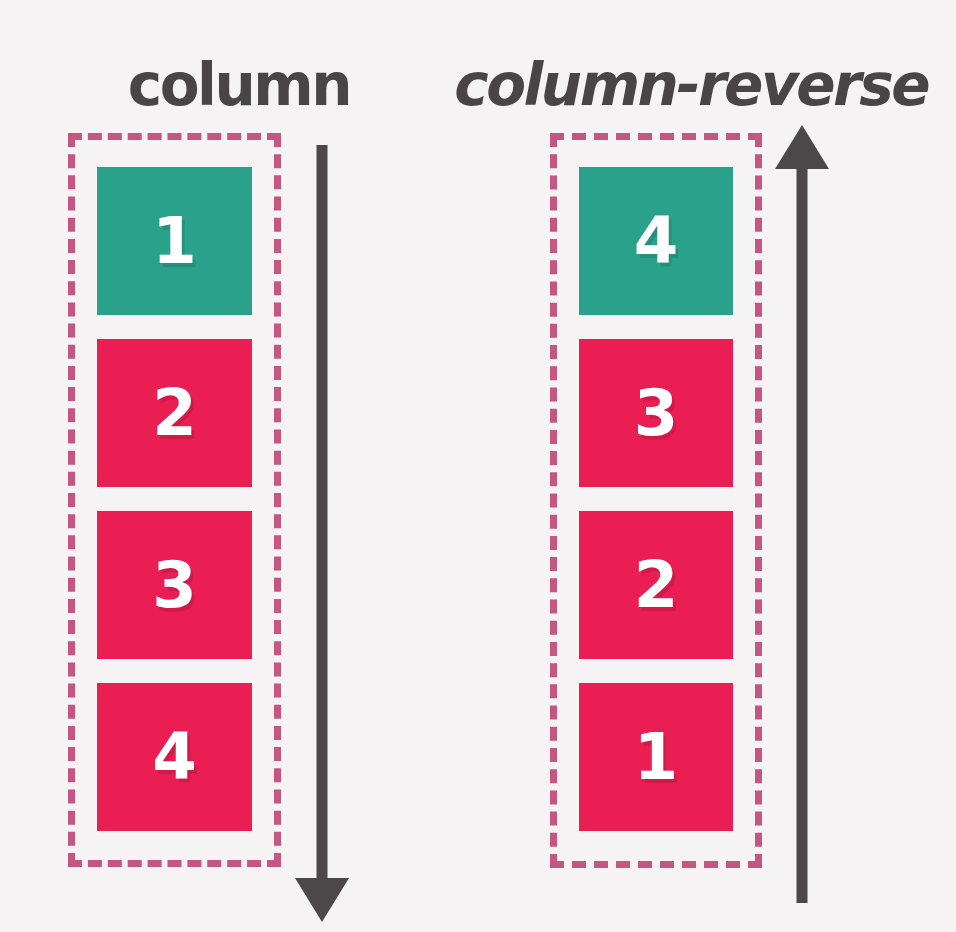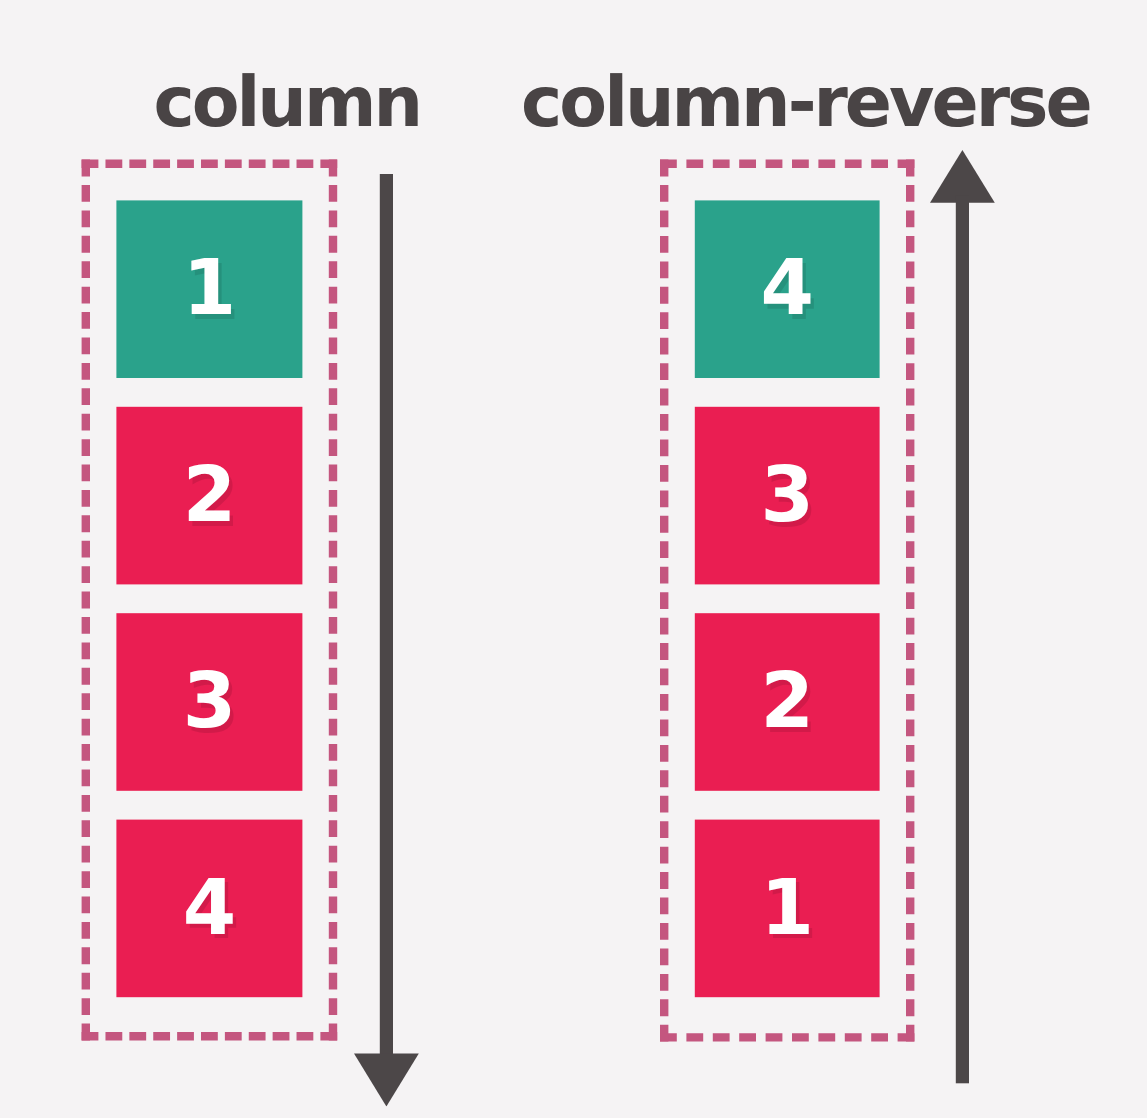--- a/index.html
+++ b/index.html
@@ -16,21 +16,21 @@
     font-size: 58px;
     font-weight: bold;
     letter-spacing: -2.5px;
     color: #494445;
     text-align: right;
     line-height: 1;
     white-space: nowrap;
     margin-top: 44px;
   }
   .title-left  { left: 0px;   width: 350px; }
-  .title-right { left: 368px; width: 540px; }
+  .title-right { left: 388px; width: 540px; font-style: italic; }
 
   .flex-container {
     position: absolute;
     top: 133px;
     border: 7px dashed #c4567f;
     box-sizing: border-box;
     display: flex;
     flex-direction: column;
     gap: 24px;
     padding: 27px 22px;

